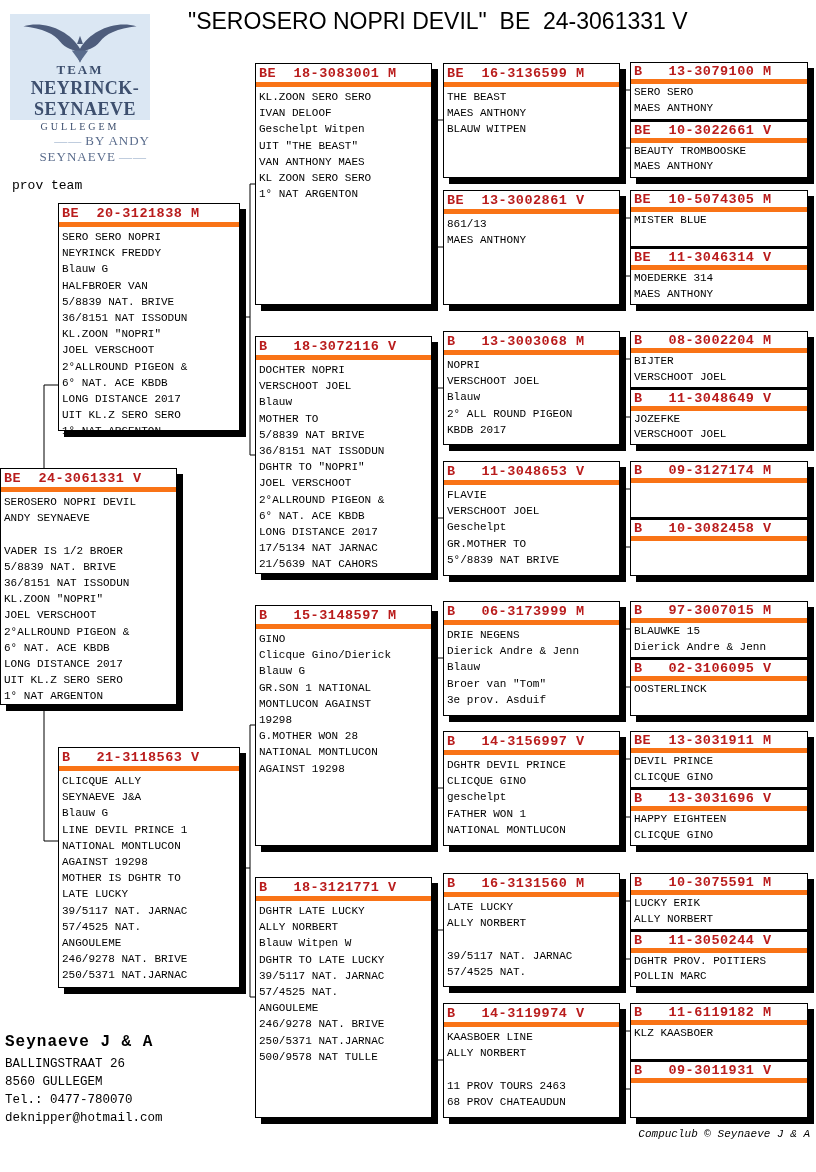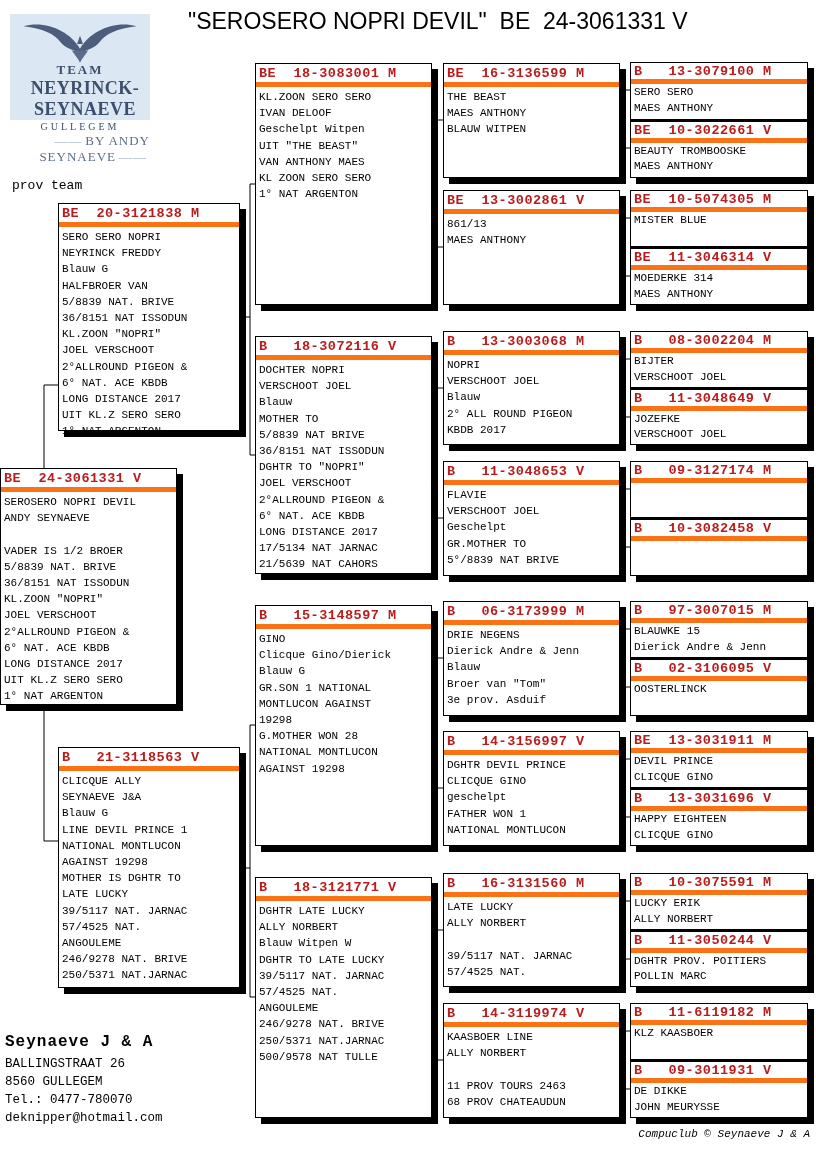--- a/index.html
+++ b/index.html
@@ -328,22 +328,20 @@
 POLLIN MARC</div>
     </div>
   </div>
   <div class="pbox pair" style="left:630px;top:1003px;width:178px;height:115px">
     <div class="entry">
       <div class="ring">B   11-6119182 M</div>
       <div class="pbody">KLZ KAASBOER</div>
     </div>
     <div class="entry second">
       <div class="ring">B   09-3011931 V</div>
-      <div class="pbody">DE DIKKE
-JOHN MEURYSSE</div>
     </div>
   </div>
 
   <div id="address">
     <div class="owner">Seynaeve J &amp; A</div>
     <div class="addr-lines">BALLINGSTRAAT 26
 8560  GULLEGEM
 Tel.: 0477-780070
 deknipper@hotmail.com</div>
   </div>

